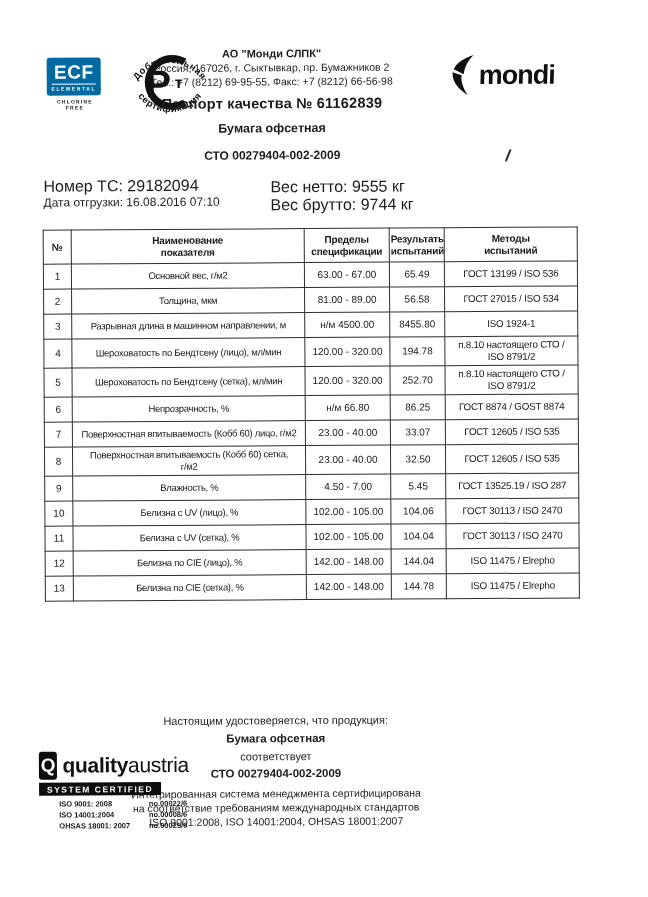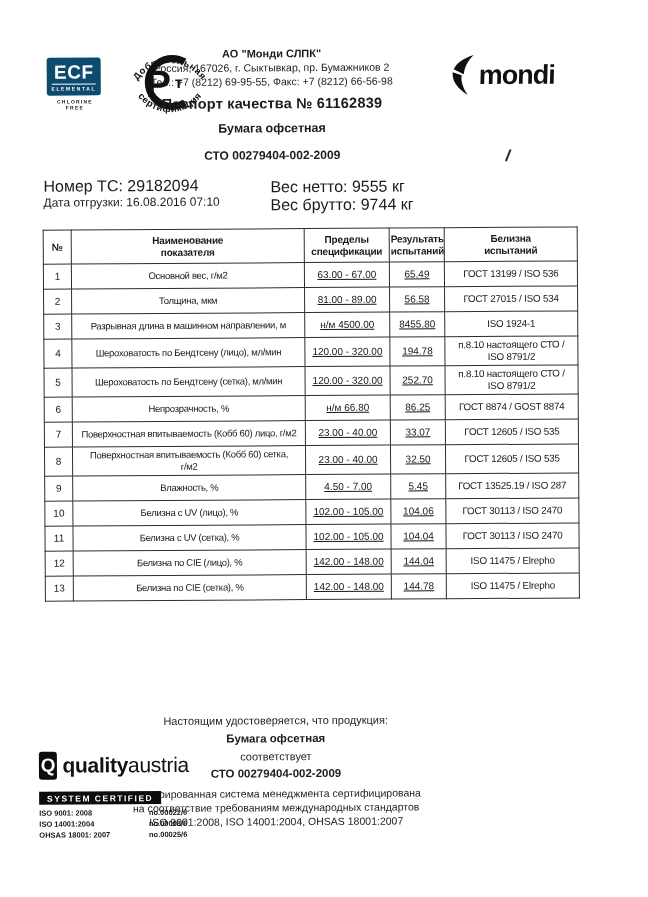--- a/index.html
+++ b/index.html
@@ -7,21 +7,21 @@
   .page {
     position:relative; width:648px; height:897px; margin:0 auto;
     background:#fff; overflow:hidden; color:#1c1c1c;
     font-family:"Liberation Sans", sans-serif;
   }
   .scan { position:absolute; inset:0; transform:rotate(-0.35deg); }
 
   
   .ecf { position:absolute; left:49px; top:56px; width:56px; text-align:center; }
   .ecf-box {
-    width:54px; height:38px; background:#0c4a6e; border-radius:3px;
+    width:54px; height:38px; background:#0369a1; border-radius:3px;
     display:flex; flex-direction:column; align-items:center; justify-content:center; padding:2px 3px;text-align:center;
   }
   .ecf-acronym { color:#fff; font-weight:bold; font-size:19px; line-height:19px; letter-spacing:0.5px; }
   .ecf-rule { width:44px; height:1px; background:#fff; margin:2px 0 1px; }
   .ecf-sub { color:#fff; font-size:5px; font-weight:bold; letter-spacing:1.6px; }
   .ecf-below { margin-top:3px; font-size:5px; font-weight:bold; letter-spacing:1.2px; color:#161616; }
 
   .rst { position:absolute; left:128px; top:38px; }
 
   .mondi { position:absolute; left:452px; top:56px; display:flex; align-items:center; gap:3px; }
@@ -49,43 +49,43 @@
   
   .qtable { position:absolute; left:44px; top:228px; width:534px;
             border-collapse:collapse; table-layout:fixed; font-size:10px; color:#181818; }
   .qtable th, .qtable td { border:1px solid #2e2e2e; padding:2px 1px; text-align:center;
             vertical-align:middle; line-height:12px; overflow:hidden; }
   .qtable { border:1.5px solid #222; }
   .qtable thead th { font-weight:bold; font-size:10px; letter-spacing:-0.2px; height:34px; }
   .qtable tbody td { height:25px; }
   .qtable .c-name div, .qtable .c-method div { white-space:nowrap; }
   .qtable .c-name { font-size:9.5px; letter-spacing:-0.3px; }
-  .qtable .c-lim, .qtable .c-res { font-size:10px;text-decoration:underline; }
+  .qtable .c-lim, .qtable .c-res { font-size:10px; }
   .qtable .c-method { font-size:9.8px; letter-spacing:-0.2px; }
 
   
   .foot-center { position:absolute; left:88px; top:714px; width:372px; text-align:center; }
   .f-statement { font-size:11px; }
   .f-product   { font-weight:bold; font-size:11.5px; margin-top:6px; }
   .f-conform   { font-size:11px; margin-top:6px; }
   .f-sto       { font-weight:bold; font-size:11.5px; margin-top:5px; }
   .f-ims1      { font-size:10.5px; margin-top:8px; }
   .f-ims2, .f-ims3 { font-size:10.5px; margin-top:2px; }
 
   .qa { position:absolute; left:37px; top:750px; width:150px; }
   .qa-row { display:flex; align-items:center; gap:5px; }
   .qa-q { width:28px; height:28px; background:#0d0d0d; border-radius:3px; color:#fff;
           font-weight:bold; font-size:19px; display:flex; align-items:center; justify-content:center; }
   .qa-brand { font-size:21px; letter-spacing:-0.3px; color:#111; }
   .qa-brand b { font-weight:bold; }
-  .qa-bar { margin-top:12px; width:122px; background:#0d0d0d; color:#fff; text-align:center;
+  .qa-bar { margin-top:3px; width:122px; background:#0d0d0d; color:#fff; text-align:center;
             font-weight:bold; font-size:8.5px; letter-spacing:1.5px; padding:2px 0 1px; }
   .qa-certs { margin-top:3px; width:148px; }
   .qa-cert { display:flex; justify-content:space-between; font-size:7.5px; font-weight:bold;
-             line-height:11px; color:#161616; }
+             line-height:11px; color:#161616;margin-left:20px; }
 </style>
 </head>
 <body>
 
 <div class="page">
   <div class="scan">
 
     <div class="ecf">
       <div class="ecf-box">
         <div class="ecf-acronym">ECF</div>
@@ -156,21 +156,21 @@
           </th>
           <th>
             <div>Пределы</div>
               <div>спецификации</div>
           </th>
           <th>
             <div>Результаты</div>
               <div>испытаний</div>
           </th>
           <th>
-            <div>Белизна</div>
+            <div>Методы</div>
               <div>испытаний</div>
           </th>
         </tr>
       </thead>
       <tbody>
 
           <tr>
             <td class="c-num">1</td>
             <td class="c-name">
               <div>Основной вес, г/м2</div>

